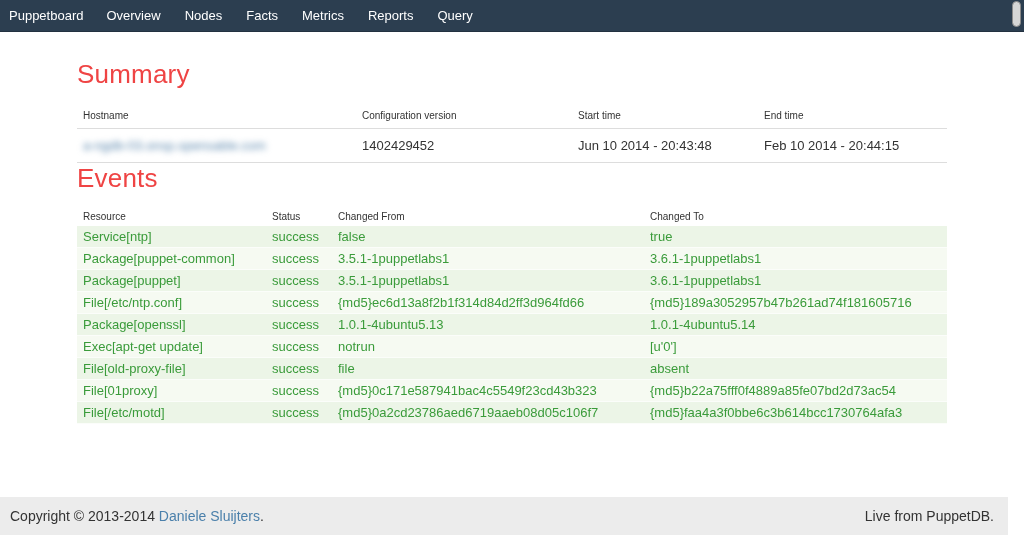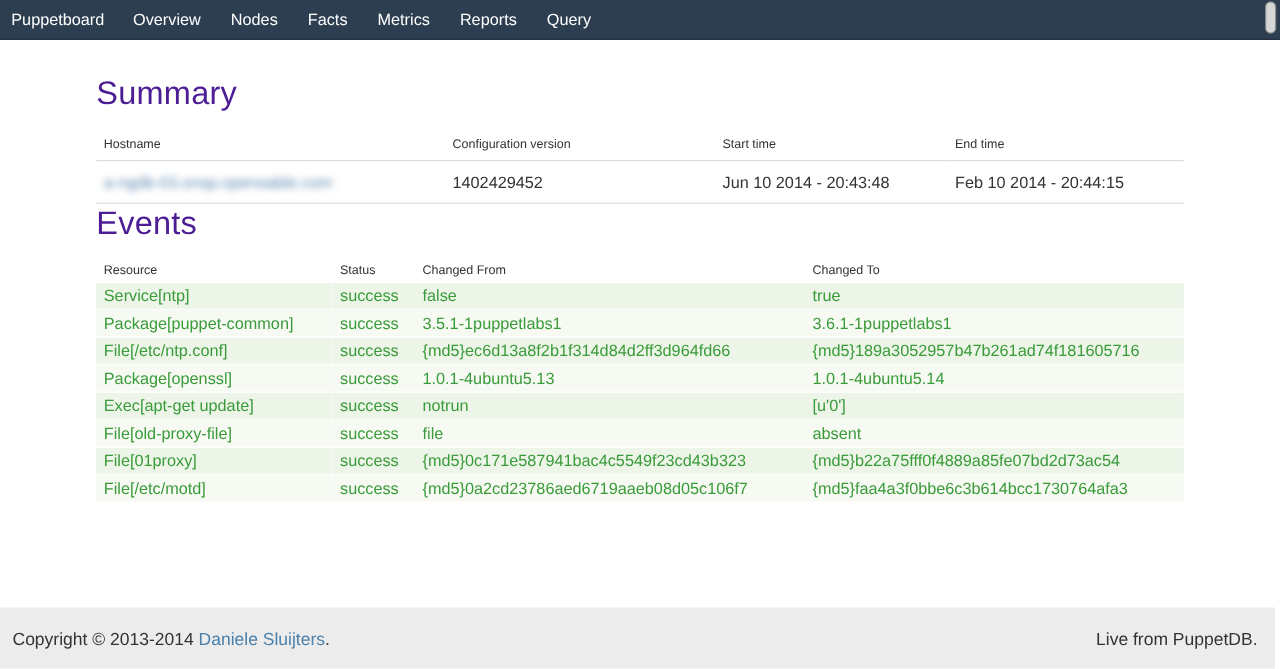--- a/index.html
+++ b/index.html
@@ -31,21 +31,21 @@
   }
   .nav-brand { margin-right: 11px; }
   .nav-item { padding: 0 12px; }
 
   
   .container { width: 870px; margin: 0 auto; }
 
   h2.section-heading {
     font-size: 26px;
     font-weight: 500;
-    color: #4c1d95;
+    color: #ef4444;
     letter-spacing: 0.2px;
   }
   #summary-heading { margin-top: 27px; margin-bottom: 13px; }
   #events-heading  { margin-bottom: 11px; }
 
   table { width: 100%; border-collapse: collapse; table-layout: fixed; }
   th {
     text-align: left;
     font-weight: 500;
     font-size: 10px;
@@ -77,22 +77,22 @@
     border-bottom: 1px solid #fbfdfa;
     overflow: hidden;
     white-space: nowrap;
   }
   .events-table tbody tr:nth-child(odd)  { background: #ecf5e7; }
   .events-table tbody tr:nth-child(even) { background: #f6faf2; }
 
   
   footer {
     position: absolute;
-    left: 0; right: 4px; bottom: 0;
-    height: 49px;
+    left: 0; right: 16px; bottom: 0;
+    height: 38px;
     background: #ececec;
     display: flex;
     align-items: center;
     justify-content: space-between;
     padding: 0 14px 0 10px;
     font-size: 14px;
     color: #333;
   }
   footer a { color: #4b80ab; text-decoration: none; }
 
@@ -176,20 +176,26 @@
           <td>false</td>
           <td>true</td>
         </tr>
         <tr>
           <td>Package[puppet-common]</td>
           <td>success</td>
           <td>3.5.1-1puppetlabs1</td>
           <td>3.6.1-1puppetlabs1</td>
         </tr>
         <tr>
+          <td>Package[puppet]</td>
+          <td>success</td>
+          <td>3.5.1-1puppetlabs1</td>
+          <td>3.6.1-1puppetlabs1</td>
+        </tr>
+        <tr>
           <td>File[/etc/ntp.conf]</td>
           <td>success</td>
           <td>{md5}ec6d13a8f2b1f314d84d2ff3d964fd66</td>
           <td>{md5}189a3052957b47b261ad74f181605716</td>
         </tr>
         <tr>
           <td>Package[openssl]</td>
           <td>success</td>
           <td>1.0.1-4ubuntu5.13</td>
           <td>1.0.1-4ubuntu5.14</td>

